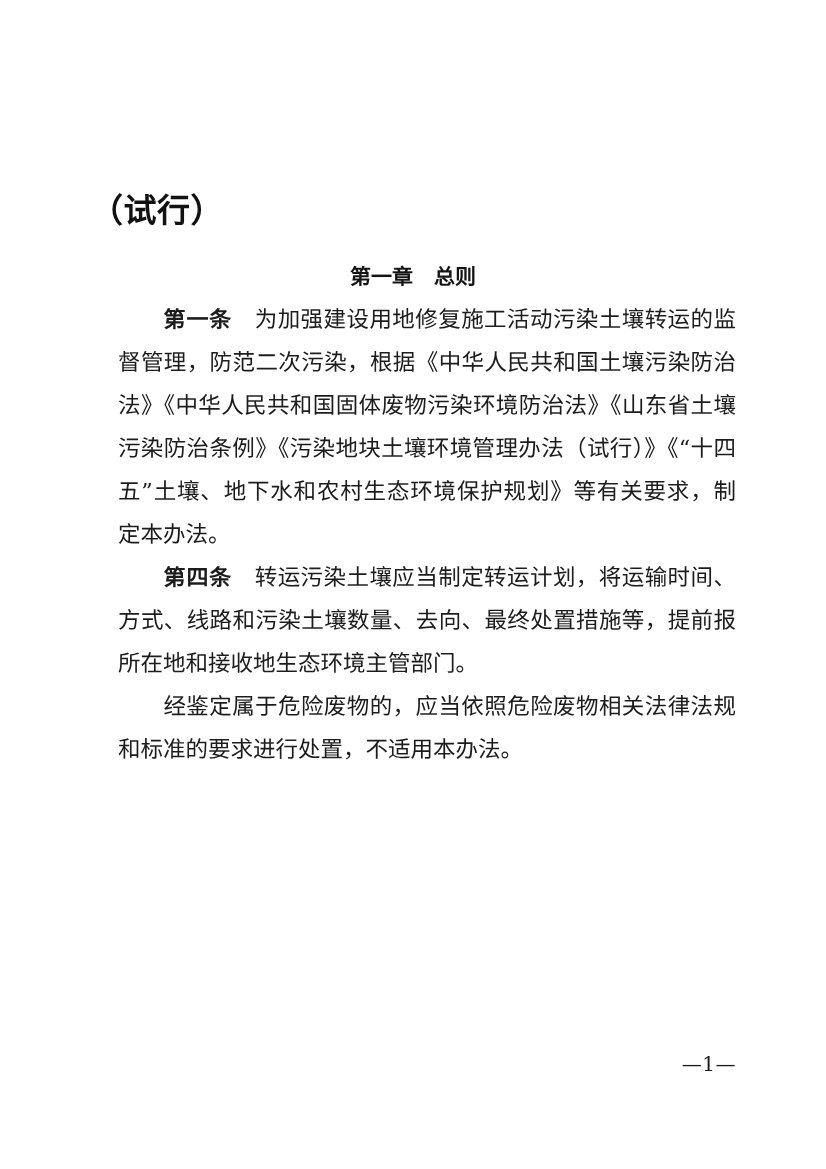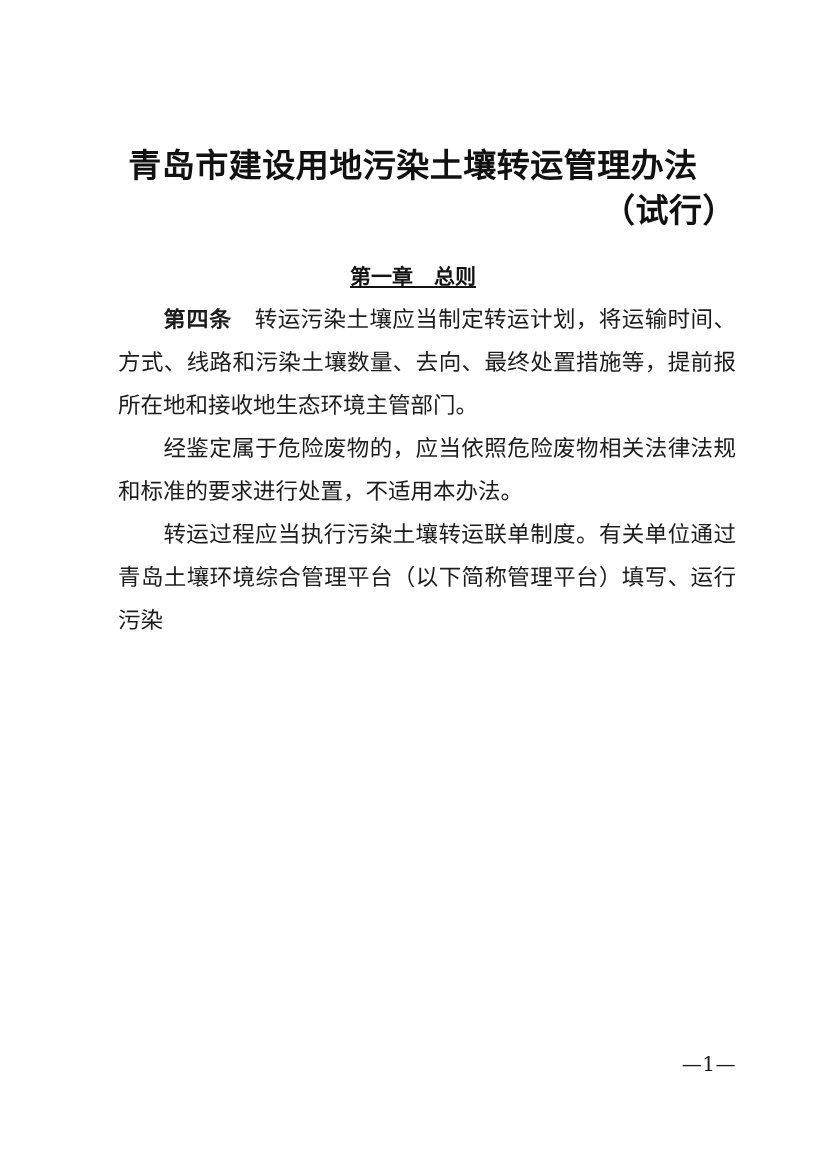--- a/index.html
+++ b/index.html
@@ -40,21 +40,21 @@
     line-height: 45px;
     letter-spacing: 0.5px;
     color: #111111;
     white-space: nowrap;
   }
   .doc-subtitle {
     position: absolute;
     left: 90px;
     top: 188px;
     width: 646px;
-    text-align: right;
+    text-align: left;
     font-family: "DejaVu Serif", "Liberation Serif", serif;
     font-weight: 700;
     font-size: 33px;
     line-height: 45px;
     letter-spacing: 0.5px;
     color: #111111;
     white-space: nowrap;
   }
 
   
@@ -63,21 +63,20 @@
     left: 90px;
     top: 262px;
     width: 646px;
     text-align: center;
     font-family: "DejaVu Sans", "Liberation Sans", sans-serif;
     font-weight: 700;
     font-size: 21px;
     line-height: 30px;
     color: #141414;
     white-space: pre;
-    text-decoration: underline;
   }
 
   
   .body-area {
     position: absolute;
     left: 118px;
     top: 298px;
     width: 618px;
   }
 
@@ -127,40 +126,39 @@
     font-size: 20px;
     color: #1c1c1c;
     letter-spacing: 0.5px;
   }
 </style>
 </head>
 <body>
 
 <div class="page">
 
-  <div class="doc-title">青岛市建设用地污染土壤转运管理办法</div>
 
   <div class="doc-subtitle">（试行）</div>
 
   <div class="chapter-heading">第一章　总则</div>
 
   <div class="body-area">
 
+    <p class="para">
+      <span class="indent"></span><span class="art-marker">第一条</span><span class="marker-gap"></span><span>为加强建设用地修复施工活动污染土壤转运的监督管理，防范二次污染，根据《中华人民共和国土壤污染防治法》《中华人民共和国固体废物污染环境防治法》《山东省土壤污染防治条例》《污染地块土壤环境管理办法（试行）》《“十四五”土壤、地下水和农村生态环境保护规划》等有关要求，制定本办法。</span>
+    </p>
 
 
 
     <p class="para">
       <span class="indent"></span><span class="art-marker">第四条</span><span class="marker-gap"></span><span>转运污染土壤应当制定转运计划，将运输时间、方式、线路和污染土壤数量、去向、最终处置措施等，提前报所在地和接收地生态环境主管部门。</span>
     </p>
 
     <p class="para">
       <span class="indent"></span><span>经鉴定属于危险废物的，应当依照危险废物相关法律法规和标准的要求进行处置，不适用本办法。</span>
     </p>
 
-    <p class="para">
-      <span class="indent"></span><span>转运过程应当执行污染土壤转运联单制度。有关单位通过青岛土壤环境综合管理平台（以下简称管理平台）填写、运行污染</span>
-    </p>
 
   </div>
 
   <div class="page-number">—1—</div>
 
 </div>
 
 </body></html>

